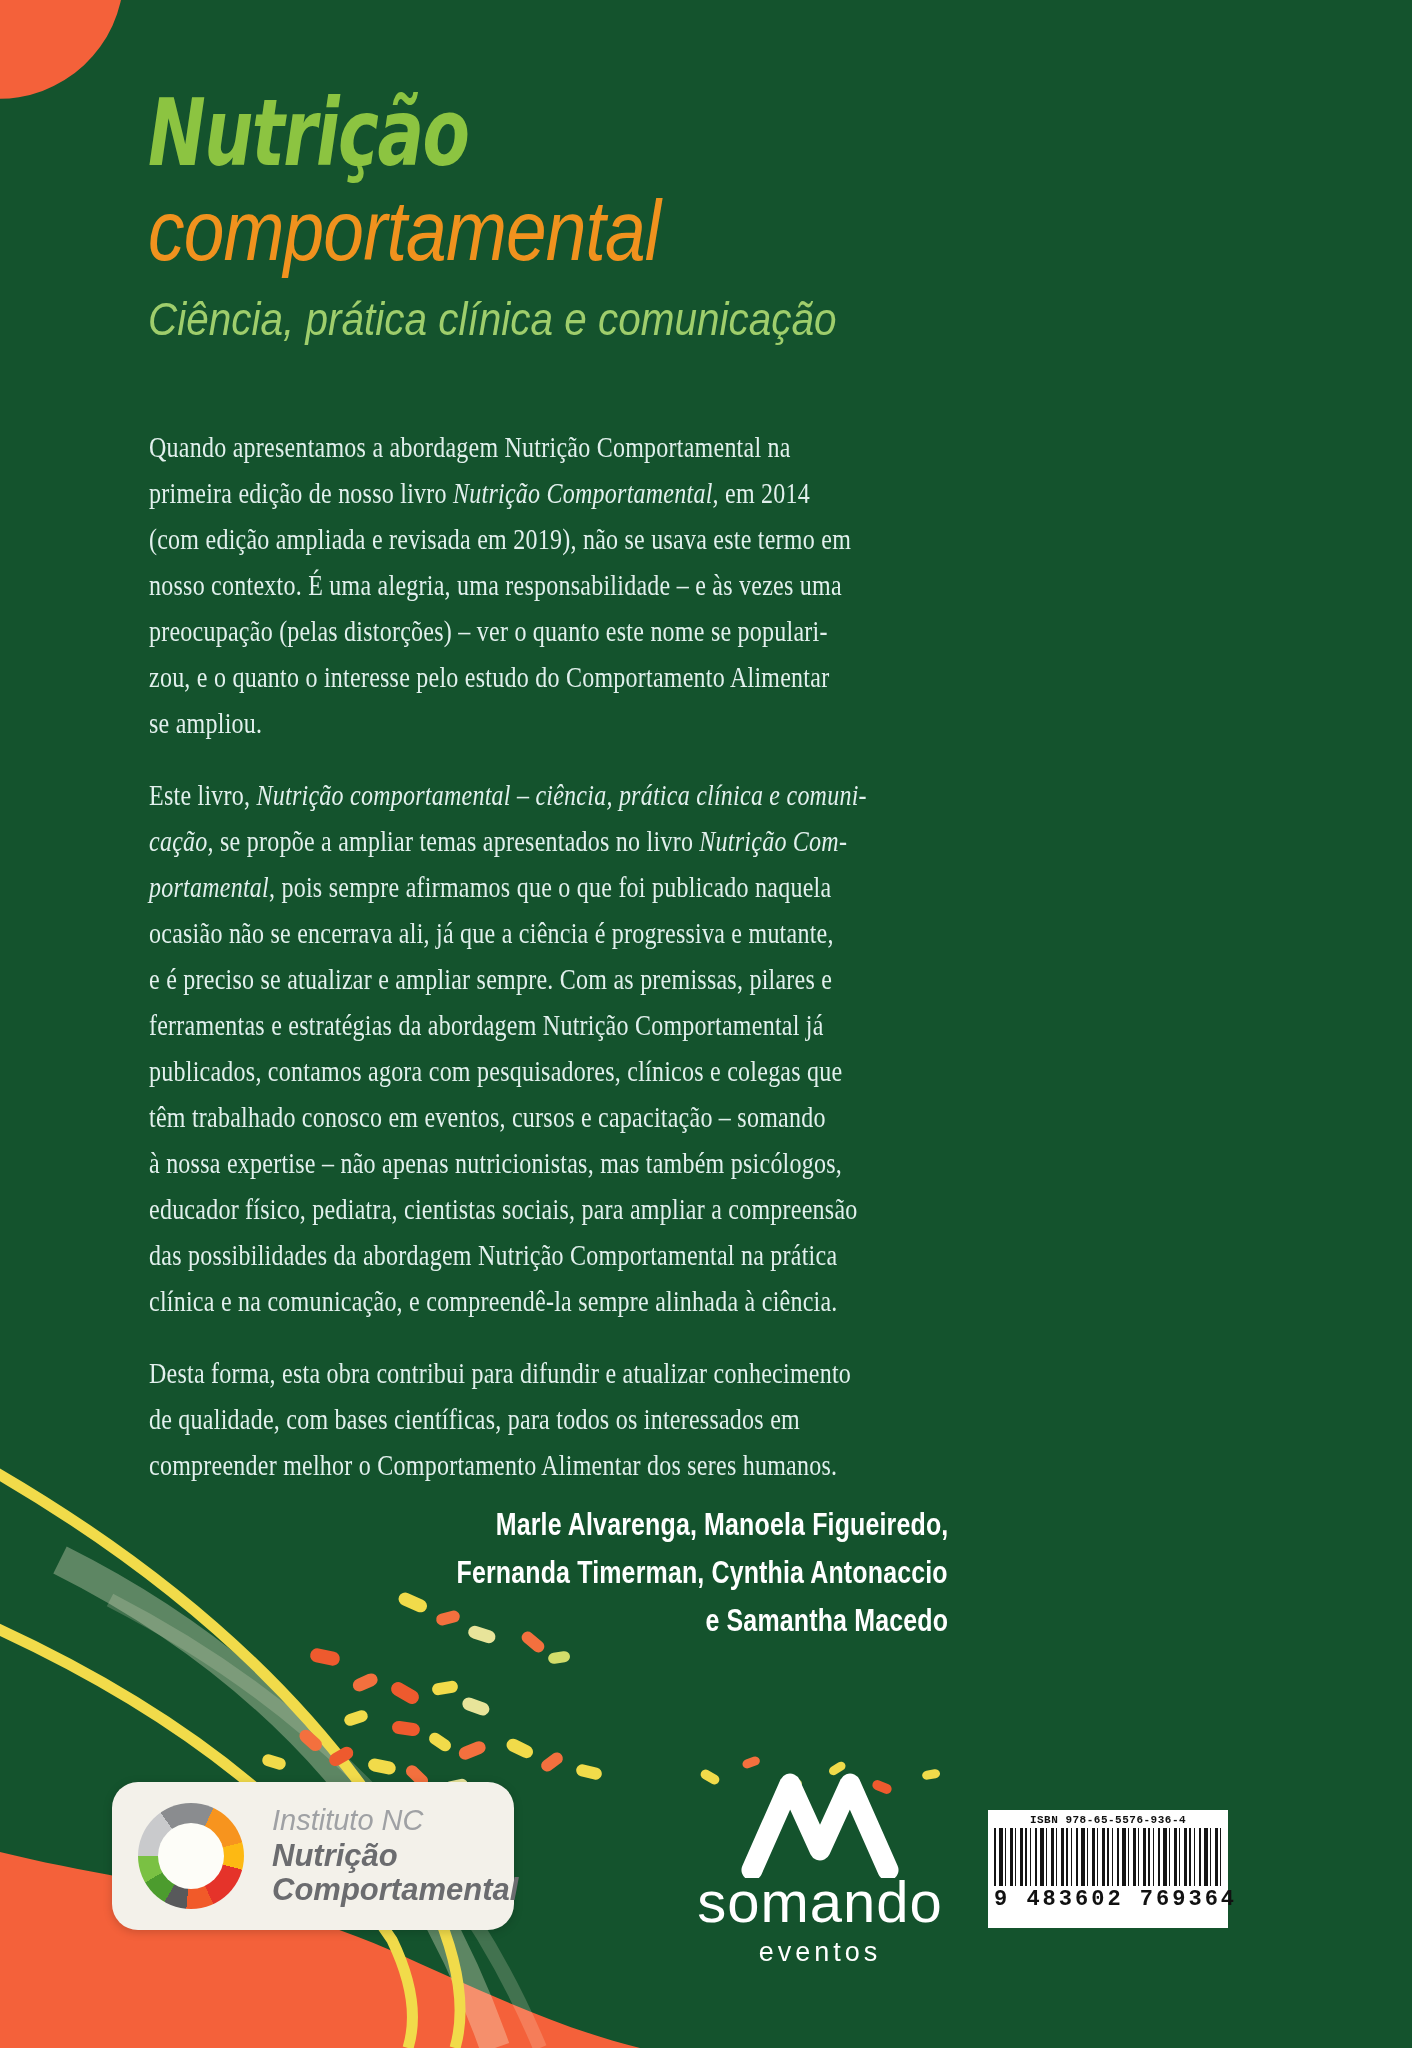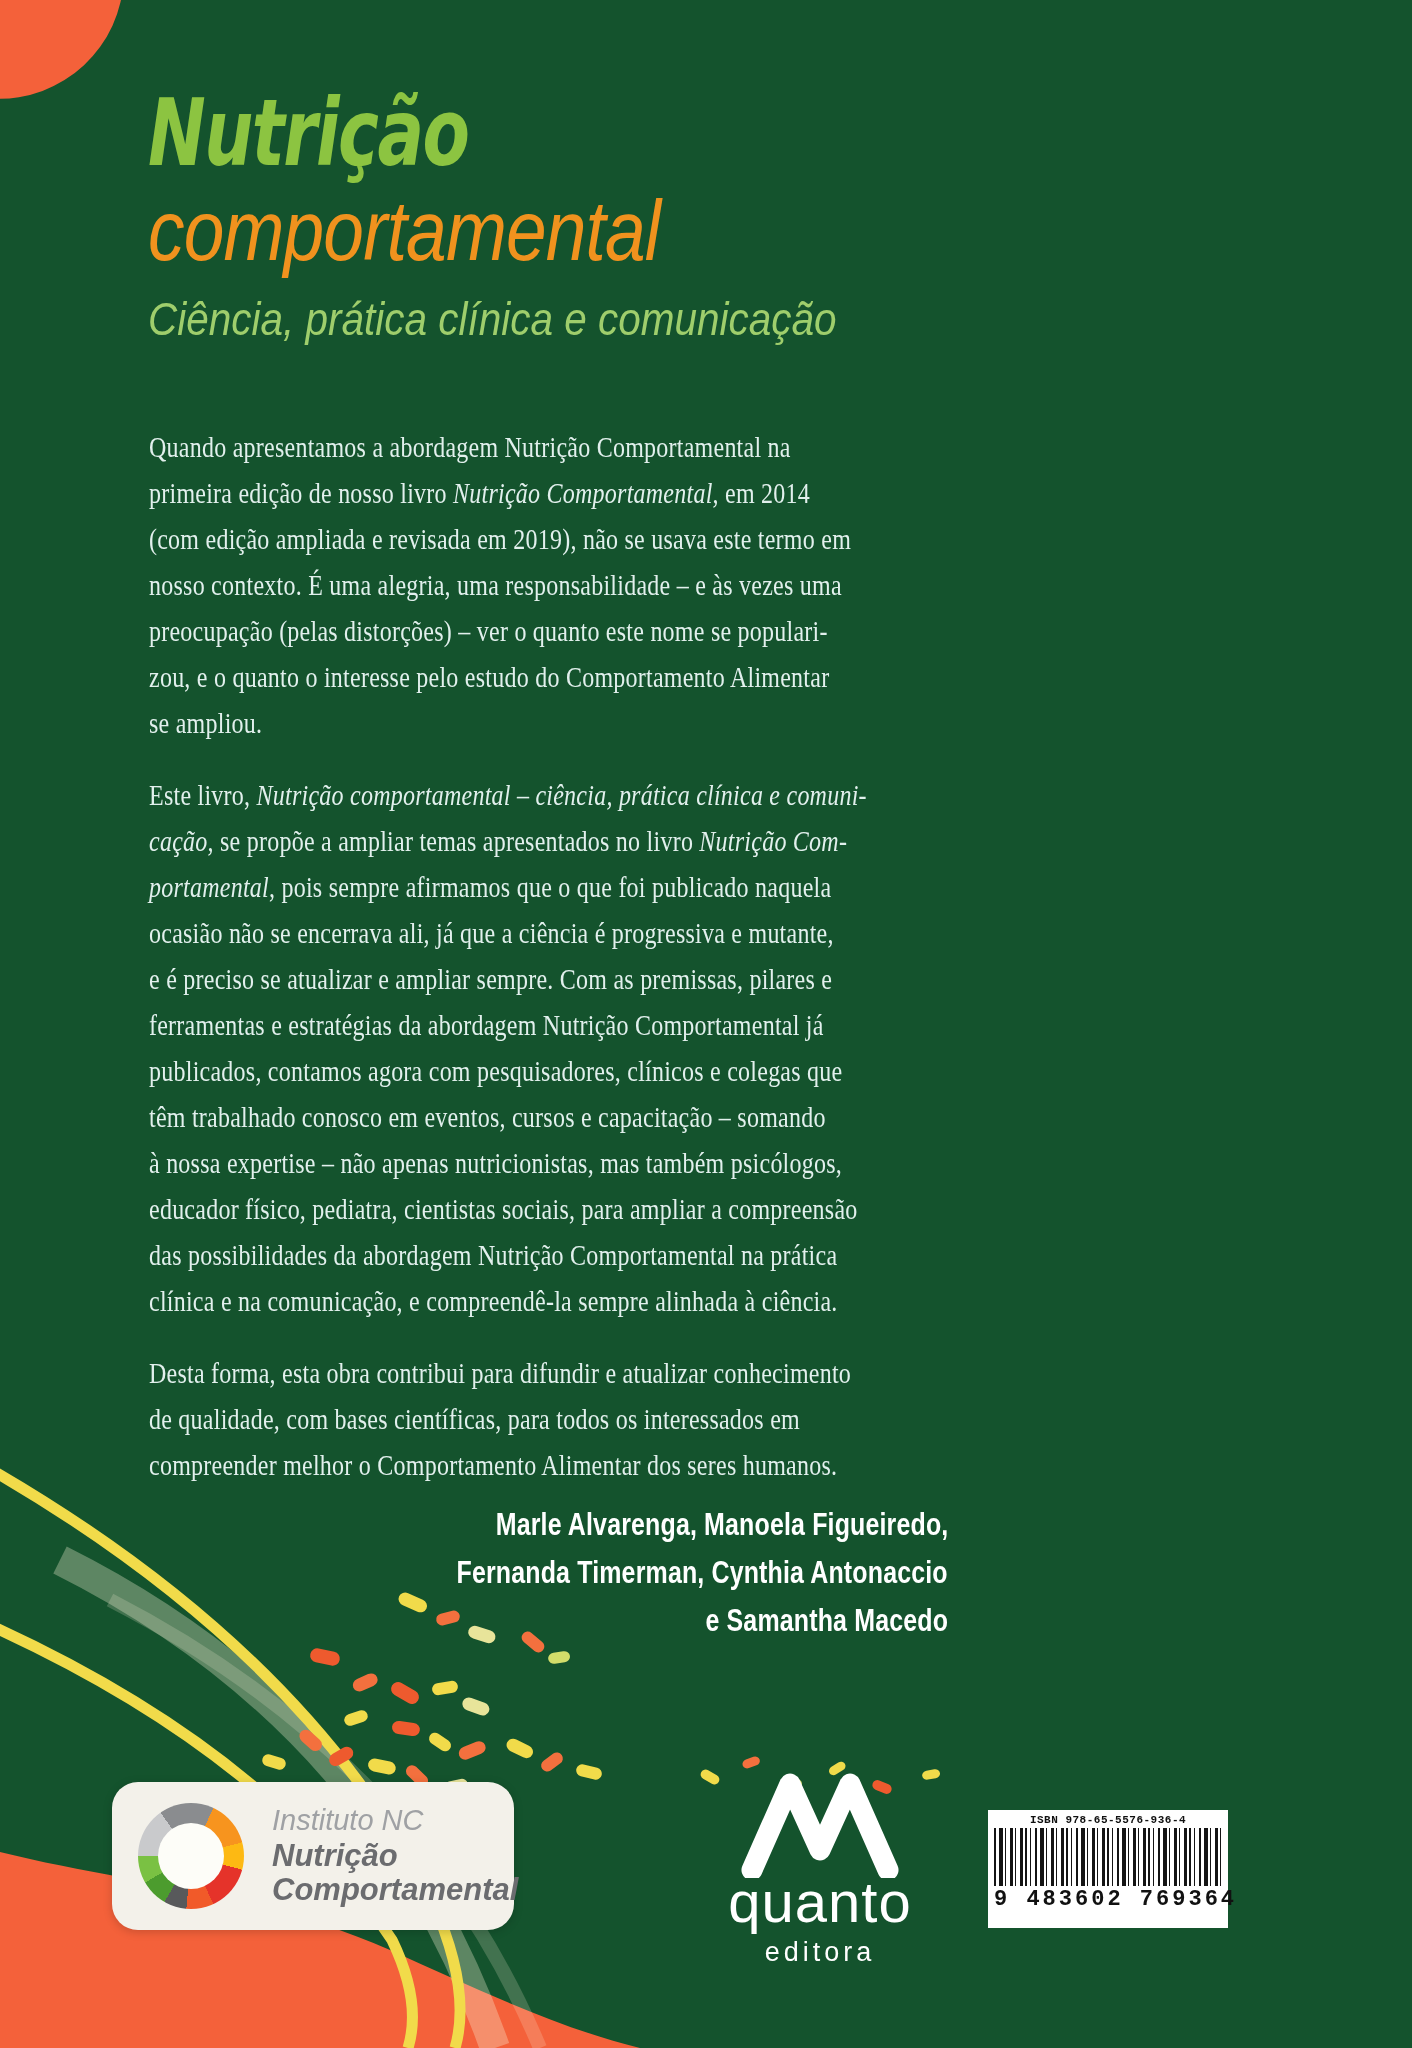--- a/index.html
+++ b/index.html
@@ -185,22 +185,22 @@
       <div class="badge-l1">Instituto NC</div>
       <div class="badge-l2">Nutrição</div>
       <div class="badge-l3">Comportamental</div>
     </div>
   </div>
 
   <div class="publisher">
     <svg class="pub-mark" width="164" height="108" viewBox="0 0 164 108">
       <polyline points="14,100 52,14 82,80 112,14 150,100" fill="none" stroke="#ffffff" stroke-width="21" stroke-linecap="round" stroke-linejoin="round"></polyline>
     </svg>
-    <div class="pub-name">quanto</div>
-    <div class="pub-tag">editora</div>
+    <div class="pub-name">somando</div>
+    <div class="pub-tag">eventos</div>
   </div>
 
   <div class="barcode">
     <div class="bc-isbn">ISBN 978-65-5576-936-4</div>
     <div class="bc-bars"></div>
     <div class="bc-num">9 483602 769364</div>
   </div>
 
 </div>
 

